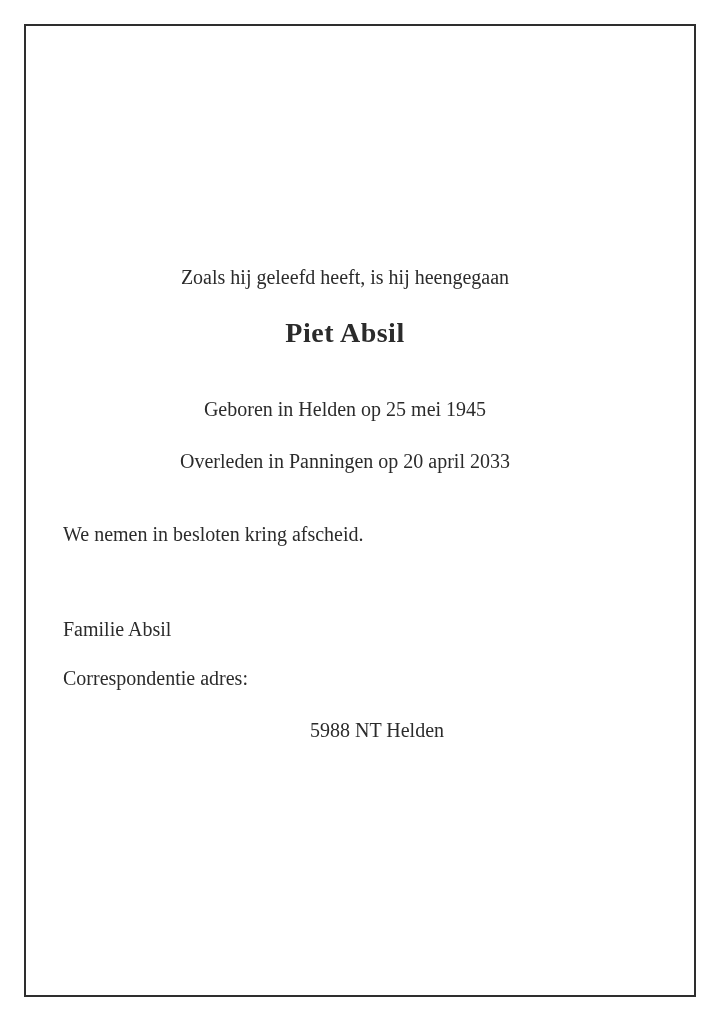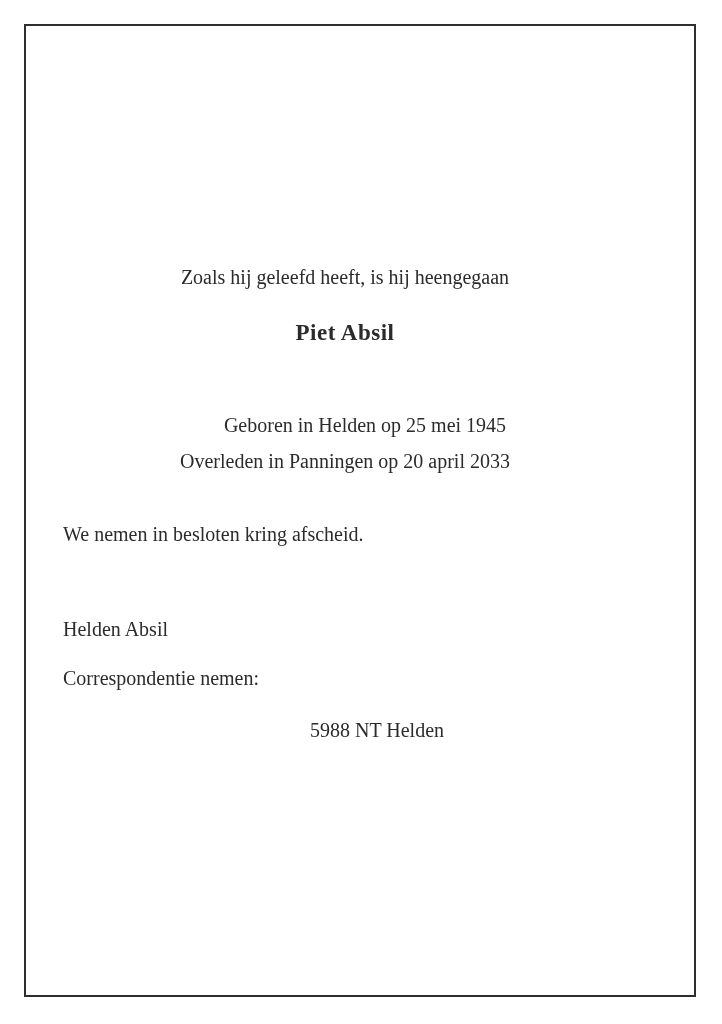--- a/index.html
+++ b/index.html
@@ -33,28 +33,27 @@
   .centered {
     left: 0;
     width: 690px;
     text-align: center;
   }
   .opening-block {
     top: 212px;
   }
   .name-title {
     top: 314px;
-    font-size: 23px;
+    font-size: 28px;
     line-height: 38px;
     font-weight: bold;
     letter-spacing: 0.5px;
   }
   .birth-line {
-    top: 412px;
-    padding-left: 20px;
+    top: 396px;
   }
   .death-line {
     top: 448px;
   }
   .farewell-line {
     left: 63px;
     top: 521px;
     font-family: Liberation Serif, serif;
   }
   .family-line {
@@ -85,20 +84,20 @@
 </div>
 
 <div class="txt centered name-title">Piet Absil</div>
 
 <div class="txt centered birth-line">Geboren in Helden op 25 mei 1945</div>
 
 <div class="txt centered death-line">Overleden in Panningen op 20 april 2033</div>
 
 <div class="txt farewell-line">We nemen in besloten kring afscheid.</div>
 
-<div class="txt family-line">Helden Absil</div>
+<div class="txt family-line">Familie Absil</div>
 
 <div class="txt correspondence-row">
-  <div class="correspondence-label">Correspondentie nemen:</div>
+  <div class="correspondence-label">Correspondentie adres:</div>
   <div class="address-block">
     <div>5988 NT Helden</div>
   </div>
 </div>
 
 </body></html>

